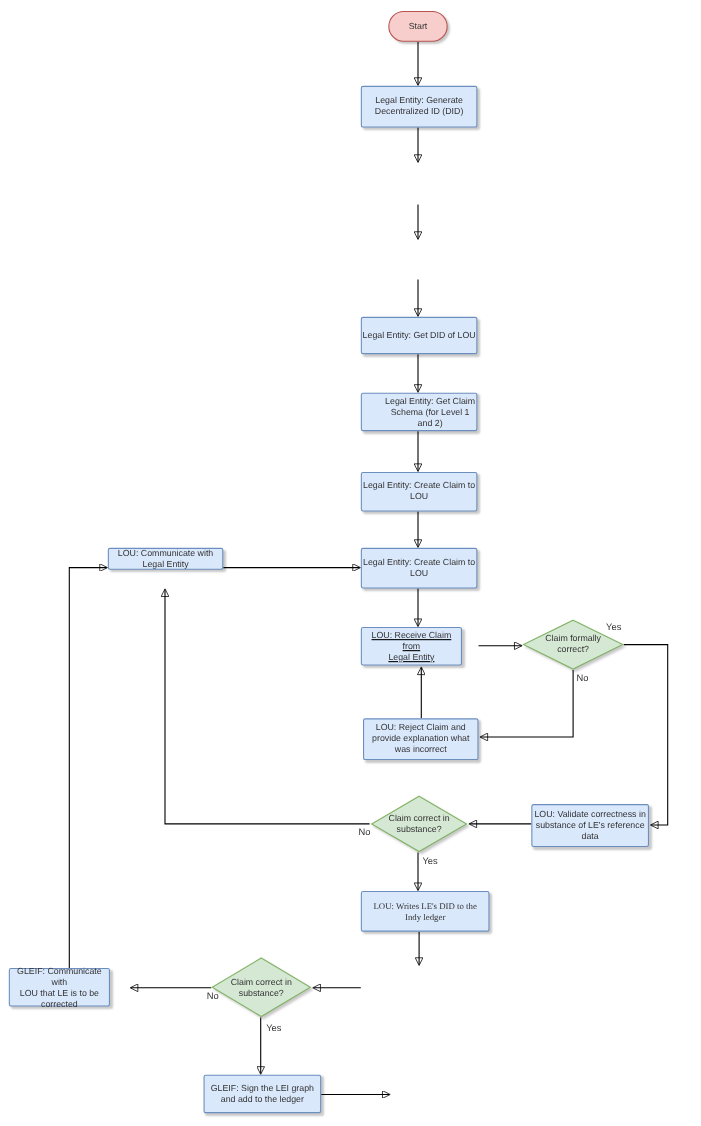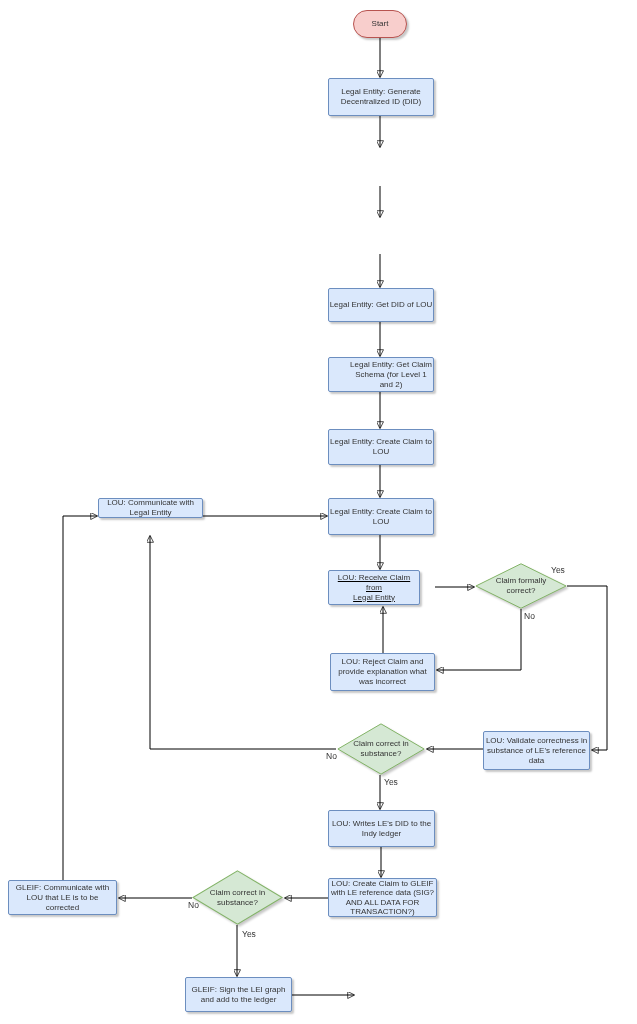--- a/index.html
+++ b/index.html
@@ -123,31 +123,25 @@
   <div class="node process" style="left:330px;top:653px;width:105px;height:38px;">
     <span class="lbl">LOU: Reject Claim and
 provide explanation what
 was incorrect</span>
   </div>
   <div class="node process" style="left:483px;top:731px;width:107px;height:39px;">
     <span class="lbl">LOU: Validate correctness in
 substance of LE's reference
 data</span>
   </div>
-  <div class="node process" style="left:328px;top:810px;width:107px;height:37px;">
+  <div class="node process" style="left:328px;top:810px;width:117px;height:37px;font-family:Liberation Serif, serif;">
     <span class="lbl">LOU: Writes LE's DID to the
 Indy ledger</span>
   </div>
-  <div class="node process" style="left:328px;top:878px;width:109px;height:39px;">
-    <span class="lbl" style="line-height:9.5px;">LOU: Create Claim to GLEIF
-with LE reference data (SIG?
-AND ALL DATA FOR
-TRANSACTION?)</span>
-  </div>
-  <div class="node process" style="left:8px;top:880px;width:109px;height:35px;">
+  <div class="node process" style="left:8px;top:880px;width:92px;height:35px;">
     <span class="lbl">GLEIF: Communicate with
 LOU that LE is to be
 corrected</span>
   </div>
   <div class="node process" style="left:185px;top:977px;width:107px;height:35px;">
     <span class="lbl">GLEIF: Sign the LEI graph
 and add to the ledger</span>
   </div>
 
   <div class="node decision" style="left:475px;top:563px;width:92px;height:46px;">

